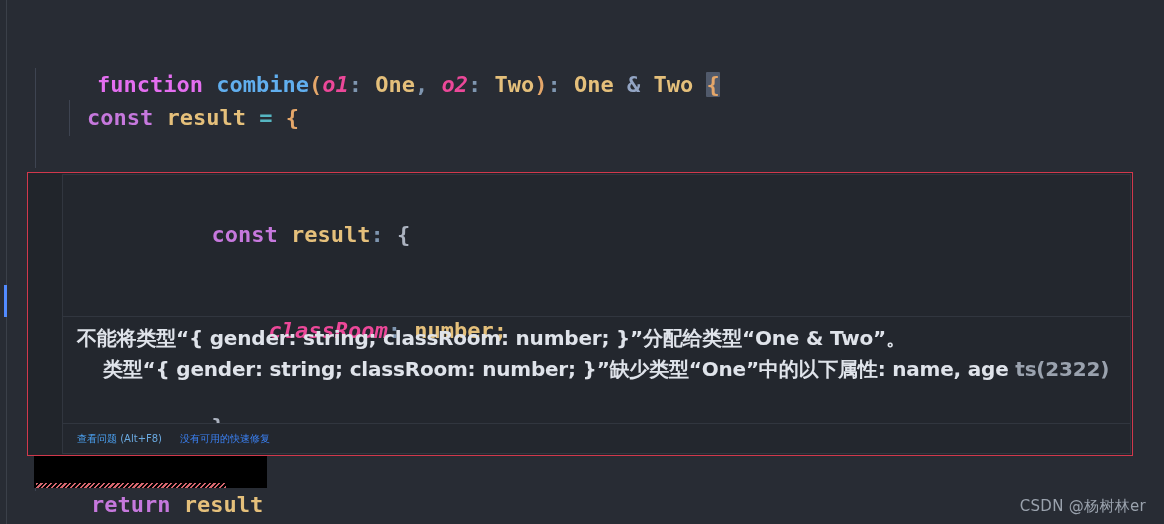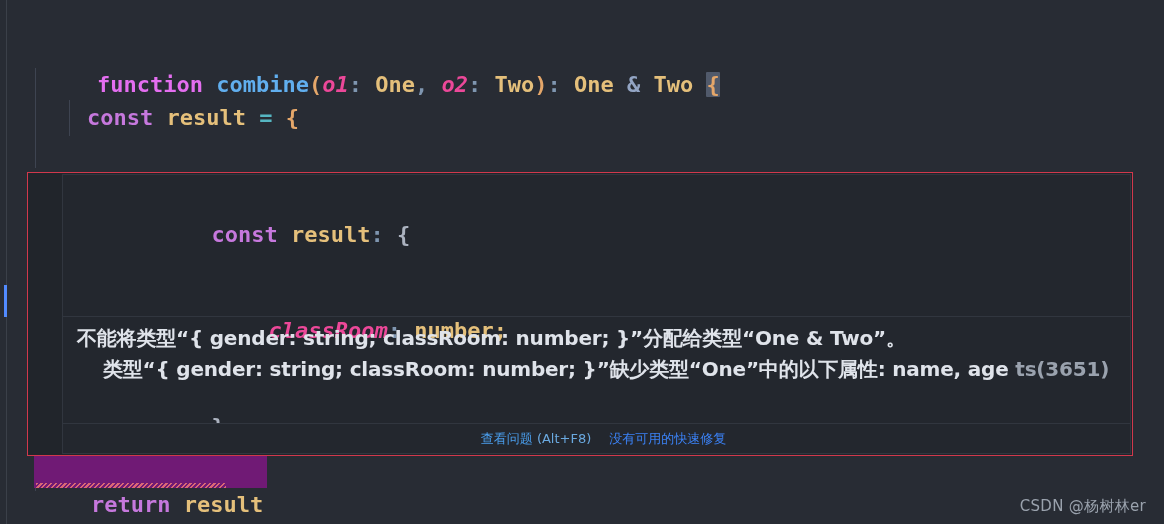--- a/index.html
+++ b/index.html
@@ -79,21 +79,21 @@
   
   .squiggle {
     position: absolute;
     height: 5px;
     background-image:
       repeating-linear-gradient(135deg,
         #e06c75 0px, #e06c75 1.6px,
         transparent 1.6px, transparent 3.4px);
     opacity: 0.95;
   }
-  .sel-hl { background: #701a75; text-align: center; }
+  .sel-hl { background: #000000; text-align: center; }
 
   
   #error-popup {
     position: absolute;
     left: 27px;
     top: 172px;
     width: 1106px;
     height: 284px;
     border: 1px solid #d1384c;
     background: #21252b;
@@ -136,22 +136,21 @@
   .err-code { color: #9aa2ae; font-weight: bold; }
   #popup-actions {
     height: 30px;
     border-top: 1px solid #31363f;
     background: #23272e;
     display: flex;
     align-items: center;
     padding-left: 14px;
     gap: 18px;
     font-family: "DejaVu Sans", "Liberation Sans", sans-serif;
-    font-size: 13px;
-    justify-content: center;
+    font-size: 10px;
   }
   #popup-actions .link {
     color: #4a9eed;
     cursor: pointer;
   }
   #popup-actions .link .shortcut { color: #6aa9e0; }
   #popup-actions .muted { color: #3b82f6; }
 
   
   #watermark {
@@ -211,21 +210,21 @@
         </div>
         <div class="pline" style="padding-left:57px;">
           <span class="t-param">classRoom</span><span class="t-colon">: </span><span class="t-type">number</span><span class="t-type">;</span>
         </div>
         <div class="pline">
           <span class="t-plain">}</span>
         </div>
       </div>
 
       <div id="popup-message"><span>不能将类型“{ gender: string; classRoom: number; }”分配给类型“One &amp; Two”。</span>
-<span style="padding-left:26px; display:inline-block;">类型“{ gender: string; classRoom: number; }”缺少类型“One”中的以下属性: name, age</span> <span class="err-code">ts(3651)</span></div>
+<span style="padding-left:26px; display:inline-block;">类型“{ gender: string; classRoom: number; }”缺少类型“One”中的以下属性: name, age</span> <span class="err-code">ts(2322)</span></div>
 
       <div id="popup-actions">
         <span class="link"><span>查看问题</span> <span class="shortcut">(Alt+F8)</span></span>
         <span class="muted">没有可用的快速修复</span>
       </div>
 
     </div>
   </div>
 
   <div id="watermark">CSDN @杨树林er</div>

